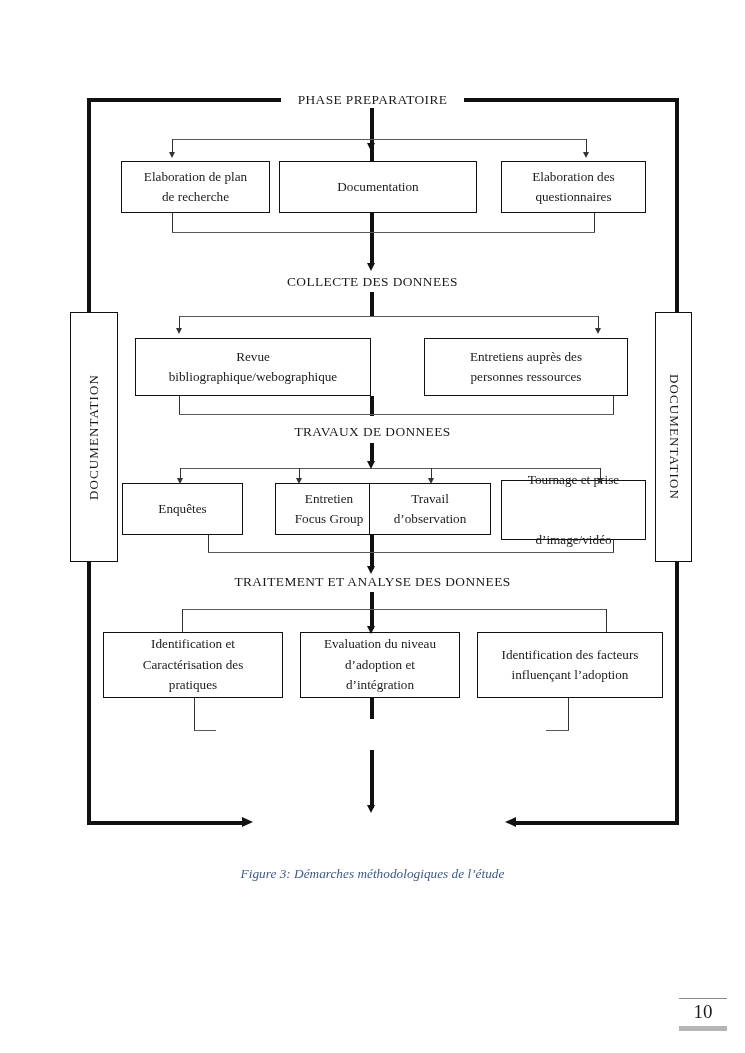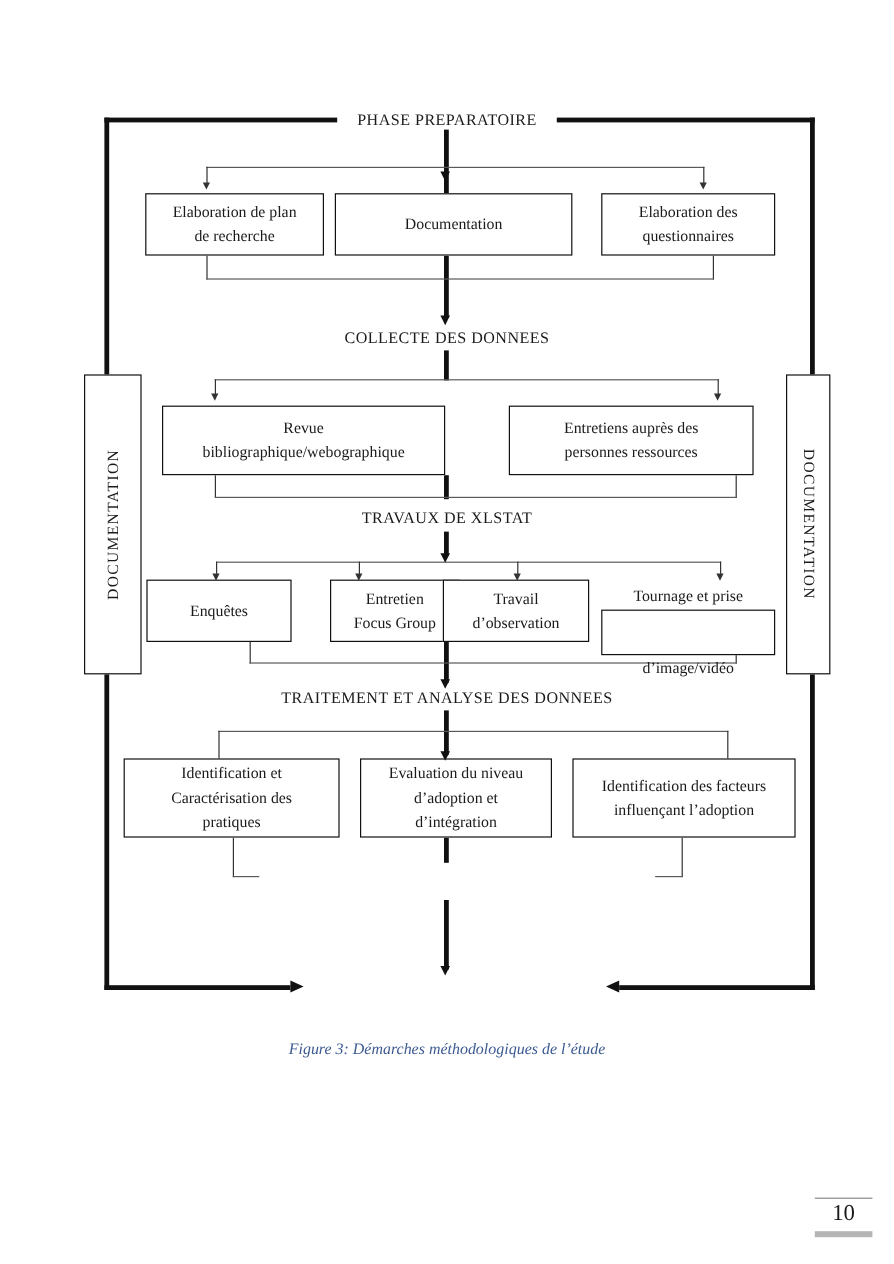--- a/index.html
+++ b/index.html
@@ -201,21 +201,21 @@
   <div class="node" style="left:424px; top:338px; width:204px; height:58px;">
     <span class="ln">Entretiens auprès des</span>
     <span class="ln">personnes ressources</span>
   </div>
 
   <div class="wire" style="left:179px; top:396px; width:1.4px; height:19px;"></div>
   <div class="wire" style="left:613px; top:396px; width:1.4px; height:19px;"></div>
   <div class="wire thin" style="left:179px; top:414px; width:435px; height:1.4px;"></div>
   <div class="frame" style="left:370px; top:396px; width:4px; height:20px;"></div>
 
-  <div class="stage-label" style="left:268px; top:424px; width:209px;">TRAVAUX DE XLSTAT</div>
+  <div class="stage-label" style="left:268px; top:424px; width:209px;">TRAVAUX DE DONNEES</div>
 
   <div class="frame" style="left:370px; top:443px; width:4px; height:20px;"></div>
   <div class="arrow-d" style="left:367px; top:461px;"></div>
   <div class="wire thin" style="left:180px; top:468px; width:421px; height:1.4px;"></div>
   <div class="wire" style="left:180px; top:468px; width:1.4px; height:12px;"></div>
   <div class="arrow-d small" style="left:177px; top:478px;"></div>
   <div class="wire" style="left:299px; top:468px; width:1.4px; height:12px;"></div>
   <div class="arrow-d small" style="left:296px; top:478px;"></div>
   <div class="wire" style="left:431px; top:468px; width:1.4px; height:12px;"></div>
   <div class="arrow-d small" style="left:428px; top:478px;"></div>
@@ -226,21 +226,21 @@
     <span class="ln">Enquêtes</span>
   </div>
   <div class="node" style="left:243px; top:483px; width:108px; height:52px;margin-left:32px;">
     <span class="ln">Entretien</span>
     <span class="ln">Focus Group</span>
   </div>
   <div class="node" style="left:369px; top:483px; width:122px; height:52px;align-items:center;">
     <span class="ln">Travail</span>
     <span class="ln">d’observation</span>
   </div>
-  <div class="node" style="left:501px; top:508px; width:145px; height:38px;gap:40px;">
+  <div class="node" style="left:501px; top:480px; width:145px; height:60px;gap:40px;">
     <span class="ln">Tournage et prise</span>
     <span class="ln">d’image/vidéo</span>
   </div>
 
   <div class="wire" style="left:208px; top:535px; width:1.4px; height:18px;"></div>
   <div class="wire" style="left:613px; top:535px; width:1.4px; height:18px;"></div>
   <div class="wire thin" style="left:208px; top:552px; width:406px; height:1.4px;"></div>
   <div class="frame" style="left:370px; top:535px; width:4px; height:34px;"></div>
   <div class="arrow-d" style="left:367px; top:566px;"></div>
 

